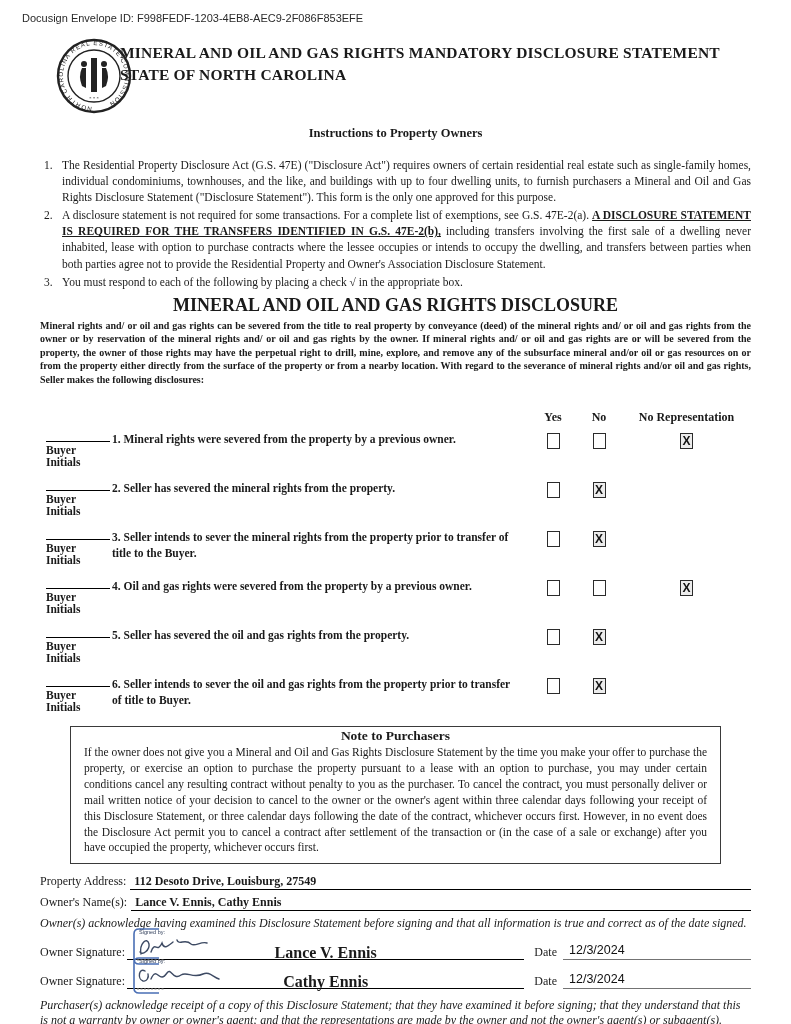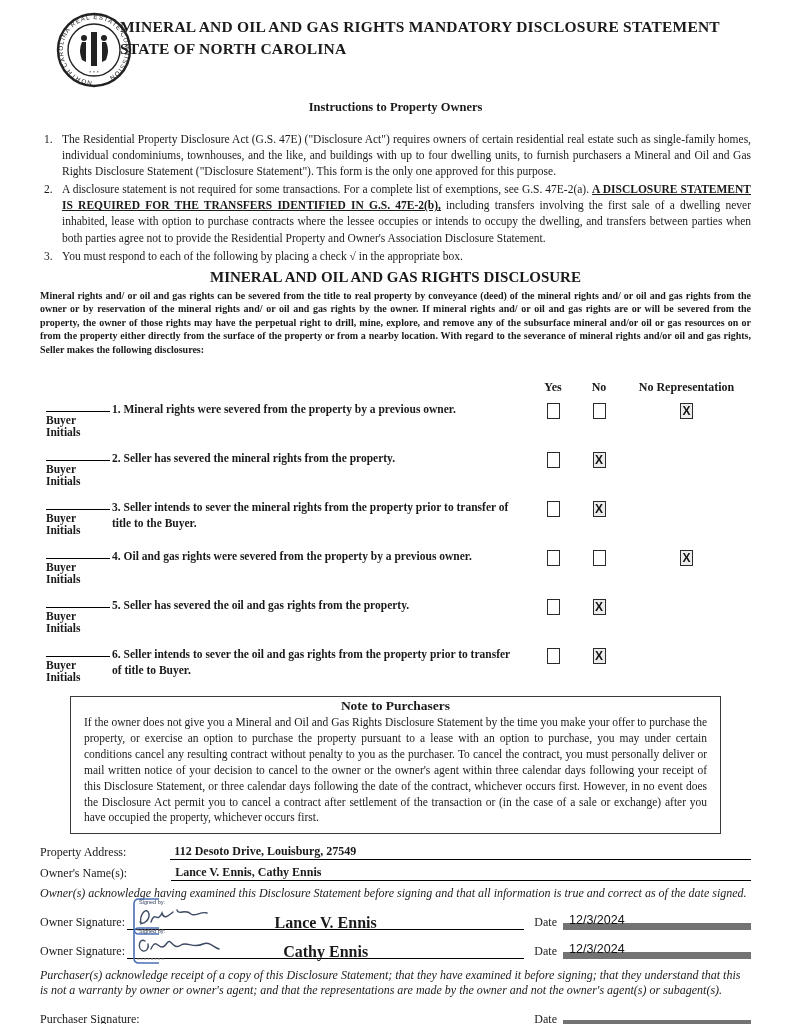--- a/index.html
+++ b/index.html
@@ -21,21 +21,21 @@
   .titles { position:absolute; left:80px; top:4px; }
   .title-line { font-weight:bold; font-size:15.5px; letter-spacing:0.2px; line-height:1.45; }
 
   .section-heading { text-align:center; font-weight:bold; font-size:12.5px; margin-bottom:16px; }
 
   .instr-item { display:flex; font-size:11.5px; line-height:1.4; margin-bottom:2px; }
   .instr-num { width:18px; flex:0 0 18px; margin-left:4px; }
   .instr-text { flex:1; text-align:justify; }
   .instr-bold-u { font-weight:bold; text-decoration:underline; }
 
-  .disclosure-heading { text-align:center; font-weight:bold; font-size:15px; margin:5px 0 3px 0; }
+  .disclosure-heading { text-align:center; font-weight:bold; font-size:18px; margin:5px 0 3px 0; }
   .disclosure-intro { font-weight:bold; font-size:10px; line-height:1.35; text-align:justify; margin-bottom:24px; }
 
   .qgrid-header, .qrow { display:grid; grid-template-columns:72px 418px 46px 46px 1fr; }
   .qgrid-header { font-weight:bold; font-size:12px; margin-bottom:7px; }
   .col-center { text-align:center; }
   .qrow { margin-bottom:13px; }
   .initials-cell { padding-top:9px; padding-left:6px; }
   .init-line { width:64px; border-top:1.2px solid #000; height:3px; }
   .init-label { font-weight:bold; font-size:11.5px; }
   .qtext { font-weight:bold; font-size:11.5px; line-height:1.35; padding-right:10px; }
@@ -46,41 +46,42 @@
     font-family:"Liberation Sans", sans-serif; font-size:12px; font-weight:bold; color:#111;
   }
   .cb[data-state="checked"] { background:#ececec; }
   .cb[data-state="checked"]::after { content:"X"; }
   .cb[data-state="none"] { visibility:hidden; }
 
   .note-box { border:1.5px solid #3a3a3a; margin:2px 30px 10px 30px; padding:1px 13px 7px 13px; }
   .note-title { text-align:center; font-weight:bold; font-size:13.5px; margin-bottom:1px; }
   .note-body { font-size:11.5px; line-height:1.38; text-align:justify; }
 
-  .field-line { display:flex; align-items:center; font-size:12px; margin-bottom:5px;gap:40px; }
+  .field-line { display:flex; align-items:flex-start; font-size:12px; margin-bottom:5px; }
   .field-label { white-space:nowrap; padding-right:4px; }
   .field-value { flex:1; border-bottom:1px solid #000; font-weight:bold; padding-left:4px; height:16px; }
 
   .ack { font-style:italic; font-size:12px; line-height:1.3; margin:3px 0 8px 0; }
 
   .sig-row { display:flex; align-items:flex-end; margin-bottom:9px; font-size:12px; }
   .sig-label { white-space:nowrap; padding-right:2px; }
   .sig-line { flex:1; border-bottom:1px solid #000; position:relative; height:20px; text-align:center; }
   .sig-name { font-weight:bold; font-size:16px; position:relative; top:4px; }
   .stamp { position:absolute; left:2px; bottom:-9px; width:104px; height:42px; z-index:2; }
   .date-label { padding:0 6px 0 10px; }
-  .date-line { width:188px; border-bottom:7px solid #737373; height:19px; position:relative; }
+  .date-line { width:188px; border-bottom:1px solid #737373; height:19px; position:relative; }
   .date-value { font-family:"Liberation Sans", sans-serif; font-size:12.5px; color:#111; padding-left:6px; position:relative; top:2px; }
 </style>
 </head>
 <body>
 
 <div class="page">
   <div class="content">
 
+    <div class="envelope-id">Docusign Envelope ID: F998FEDF-1203-4EB8-AEC9-2F086F853EFE</div>
 
     <div class="header-wrap">
       <svg class="seal" viewBox="0 0 76 76">
         <circle cx="38" cy="38" r="36" fill="none" stroke="#222" stroke-width="2.4"></circle>
         <circle cx="38" cy="38" r="26" fill="none" stroke="#222" stroke-width="1.4"></circle>
         <defs>
             <path id="sealArc" d="M 38,69 A 31,31 0 1,1 38.01,69"></path>
           </defs>
         <text font-size="6.2" font-family="Liberation Sans, sans-serif" fill="#222" letter-spacing="1">
           <textPath href="#sealArc" startOffset="2">NORTH CAROLINA REAL ESTATE COMMISSION</textPath>

